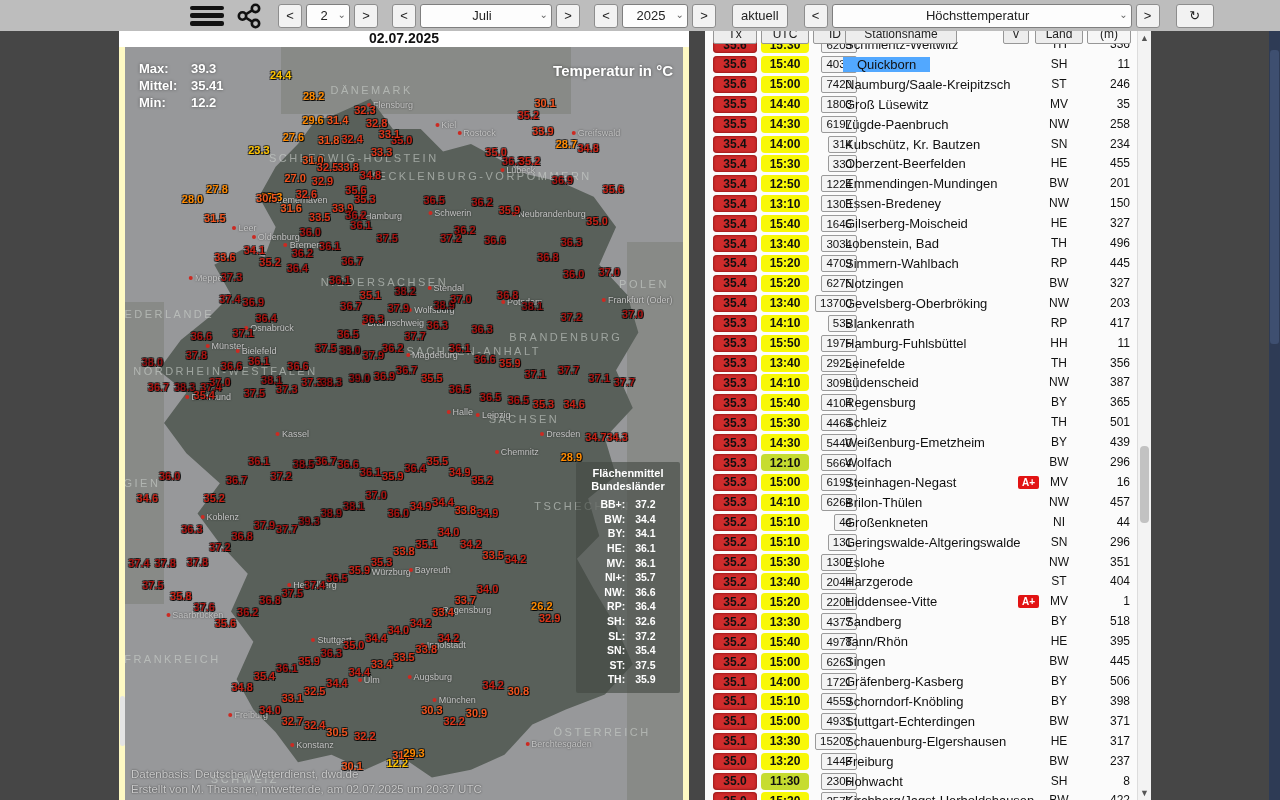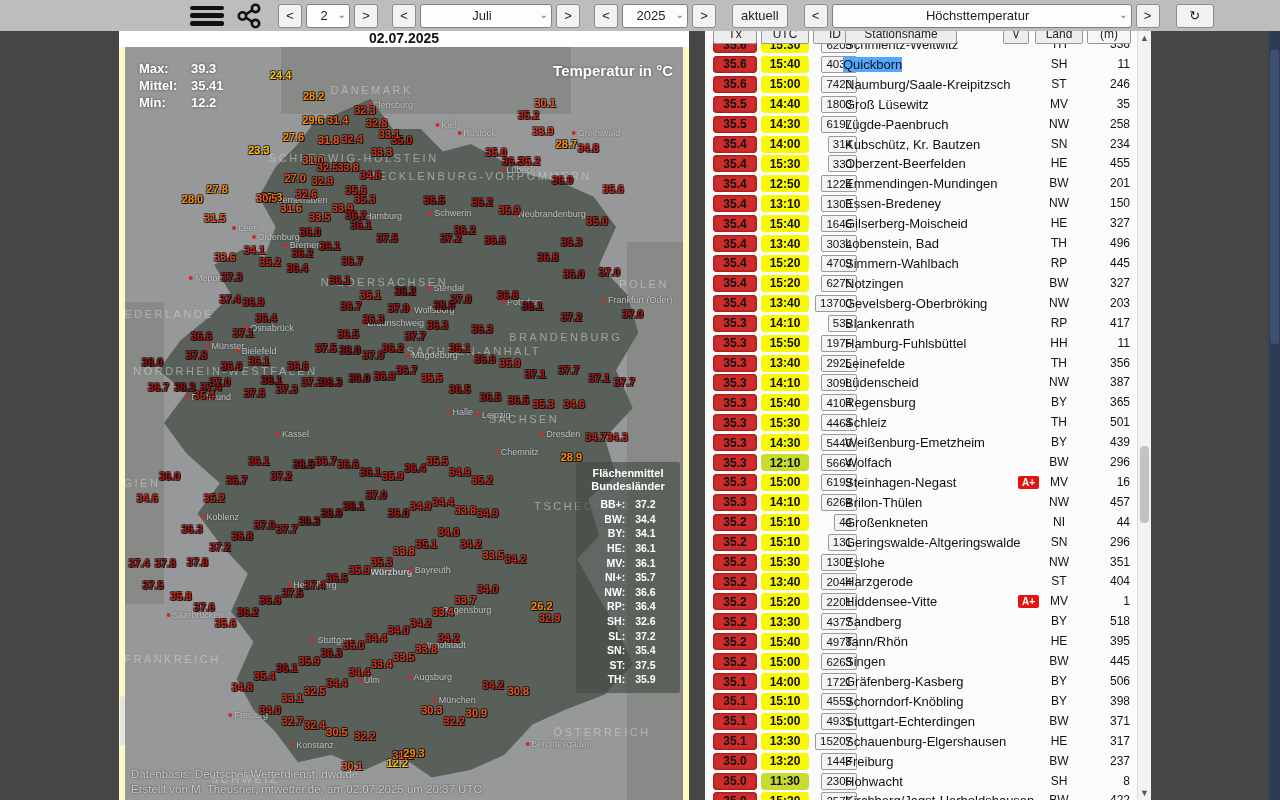--- a/index.html
+++ b/index.html
@@ -61,21 +61,21 @@
   .trow{position:relative;height:19.92px;}
   .cell{position:absolute;font-size:12px;color:#111;}
   .tx{left:8px;top:1px;width:44px;height:17px;background:var(--tx-bg,#cf2c2c);border-radius:4px;
       display:flex;align-items:center;justify-content:center;font-weight:bold;box-shadow:inset 0 0 3px rgba(90,0,0,.8);}
   .utc{left:56px;top:1px;width:48px;height:17px;background:var(--utc-yellow,#f8f807);border-radius:4px;
        display:flex;align-items:center;justify-content:center;font-weight:bold;}
   .utc.green{background:var(--utc-green,#c6dc30);}
   .idbox{right:280px;top:1px;height:15px;background:#f4f4f4;border:1px solid #9a9a9a;border-radius:2px;
          font-size:11.5px;display:flex;align-items:center;justify-content:center;padding:0 4px;}
   .name{left:140px;top:2px;font-size:13px;white-space:nowrap;}
-  .name.sel{background:var(--selection,#52a8ff);padding:0 0;margin-left:-2px;}
+  .name.sel{background:var(--selection,#52a8ff);padding:0 14px;margin-left:-2px;}
   .aplus{left:313px;top:3px;width:21px;height:13px;background:var(--badge,#e21313);color:#fff;border-radius:2px;
          font-size:10px;font-weight:bold;display:flex;align-items:center;justify-content:center;}
   .land{left:330px;top:2px;width:48px;text-align:center;}
   .elev{right:7px;top:2px;width:50px;text-align:right;left:auto;}
   #table-header{position:absolute;left:0;top:0;width:100%;height:0;z-index:3;}
   .hcell{position:absolute;top:-9px;height:22px;background:#ededed;border:1px solid #979797;border-radius:2px;
          font-size:12px;color:#222;display:flex;align-items:flex-end;justify-content:center;
          padding-bottom:2px;box-sizing:border-box;cursor:pointer;}
   .h0{left:8px;width:44px;} .h1{left:56px;width:48px;} .h2{left:108px;width:44px;}
   .h3{left:140px;width:112px;} .h4{left:298px;width:26px;} .h5{left:330px;width:48px;}
@@ -181,21 +181,21 @@
         <span class="city" style="left: 54.9%; top: 35%;"><i></i>Wolfsburg</span>
         <span class="city" style="left: 48%; top: 36.8%;"><i></i>Braunschweig</span>
         <span class="city" style="left: 55%; top: 41%;"><i></i>Magdeburg</span>
         <span class="city" style="left: 71.1%; top: 34%;"><i></i>Potsdam</span>
         <span class="city" style="left: 91.8%; top: 33.7%;"><i></i>Frankfurt (Oder)</span>
         <span class="city" style="left: 30%; top: 51.5%;"><i></i>Kassel</span>
         <span class="city" style="left: 60%; top: 48.5%;"><i></i>Halle</span>
         <span class="city" style="left: 66%; top: 49%;"><i></i>Leipzig</span>
         <span class="city" style="left: 70.2%; top: 53.8%;"><i></i>Chemnitz</span>
         <span class="city" style="left: 78%; top: 51.5%;"><i></i>Dresden</span>
-        <span class="city" style="left: 47.2%; top: 69.8%; font-weight: bold;"><i></i>Würzburg</span>
+        <span class="city" style="left: 47.2%; top: 69.8%;"><i></i>Würzburg</span>
         <span class="city" style="left: 54.6%; top: 69.5%;"><i></i>Bayreuth</span>
         <span class="city" style="left: 60.7%; top: 74.8%;"><i></i>Regensburg</span>
         <span class="city" style="left: 56.3%; top: 79.4%; padding-left: 8px;"><i></i>Ingolstadt</span>
         <span class="city" style="left: 54.6%; top: 83.7%;"><i></i>Augsburg</span>
         <span class="city" style="left: 59%; top: 86.7%;"><i></i>München</span>
         <span class="city" style="left: 43.7%; top: 84.1%;"><i></i>Ulm</span>
         <span class="city" style="left: 37%; top: 78.8%;"><i></i>Stuttgart</span>
         <span class="city" style="left: 33.5%; top: 71.5%;"><i></i>Heidelberg</span>
         <span class="city" style="left: 22.1%; top: 88.7%;"><i></i>Freiburg</span>
         <span class="city" style="left: 33.5%; top: 92.7%;"><i></i>Konstanz</span>

